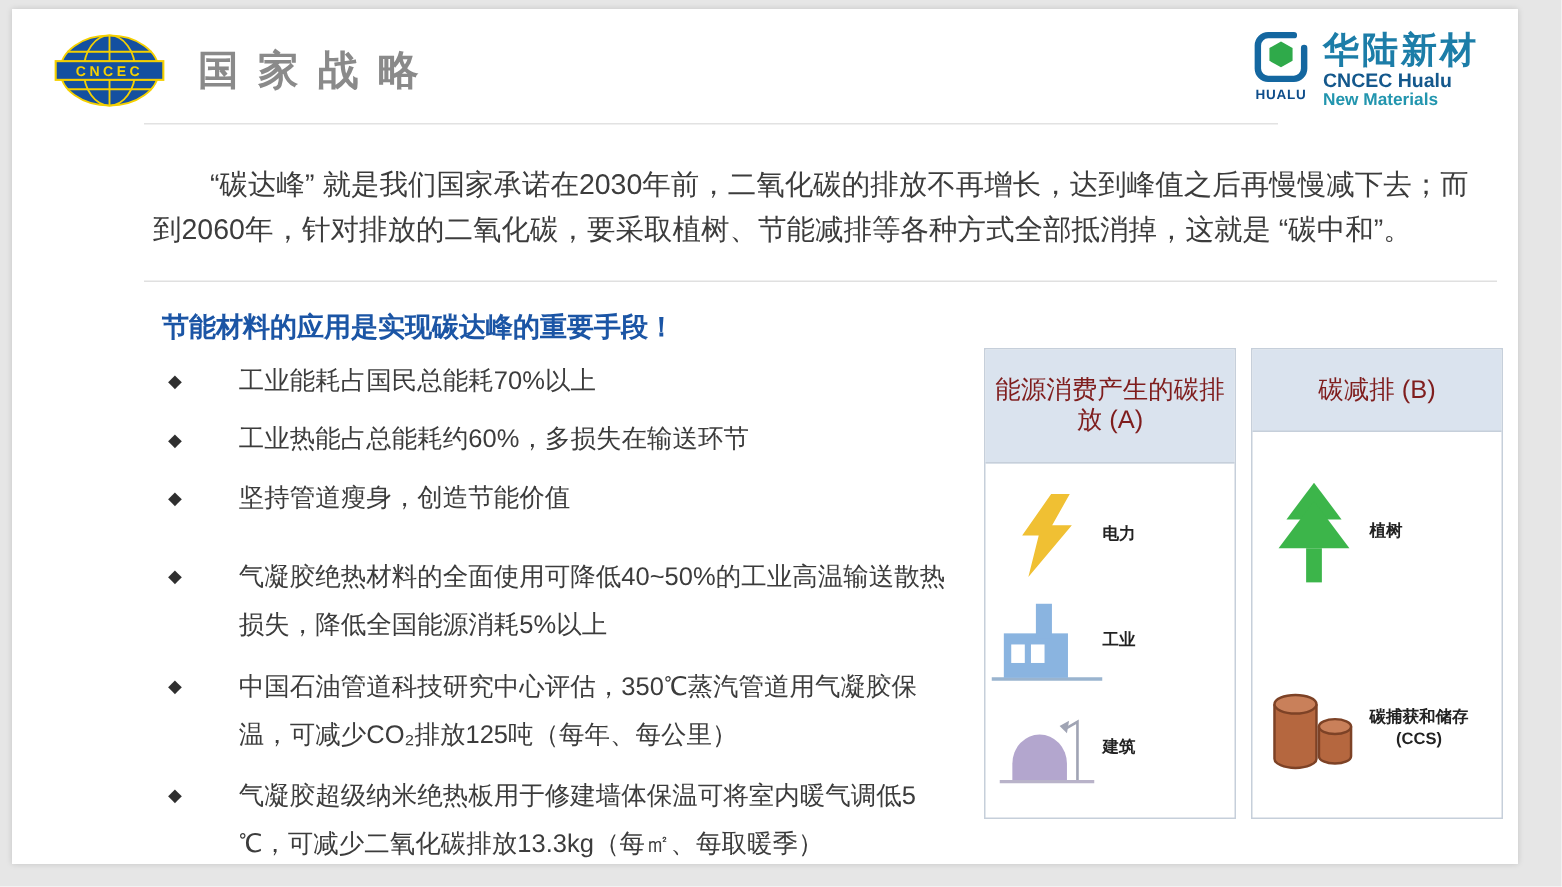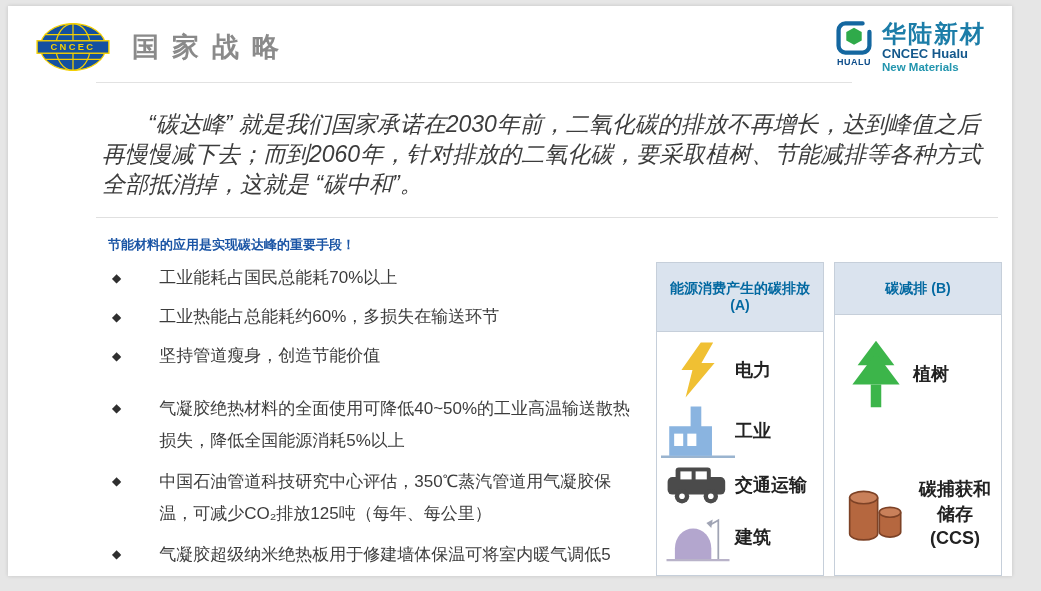--- a/index.html
+++ b/index.html
@@ -30,53 +30,53 @@
   .hualu-en2 { font-size:11.5px; font-weight:700; color:#2295ae; }
   .header-rule { border:none; border-top:1px solid #e2e2e2; margin:6px 160px 0 88px; }
 
   
   .intro { padding:18px 14px 0 88px; }
   .sec-heading {
     font-size:18px; font-weight:700; color:var(--heading-blue);
     margin:0 0 8px 12px;
   }
   .intro-paragraph {
-    font-size:23px; color:var(--body-text); line-height:30px;
-    text-indent:2em; margin:8px 0 18px 6px;font-style:italic;
+    font-size:19px; color:var(--body-text); line-height:30px;
+    text-indent:2em; margin:8px 0 18px 6px;
   }
   .divider { border:none; border-top:1px solid #e0e0e0; margin:13px 14px 0 88px; }
 
   
   .main-row { display:flex; padding:14px 10px 0 96px; }
   .left-col { flex:1; min-width:0; padding-right:14px; }
-  .left-col .sec-heading { margin:4px 0 6px 4px; font-size:13px; }
+  .left-col .sec-heading { margin:4px 0 6px 4px; font-size:18px; }
   .sec3 { margin-top:22px; }
   ul.bullets { list-style:none; margin:0; padding:0 0 0 8px; }
   ul.bullets li { display:flex; margin:9px 0; }
   .diamond { flex:none; font-size:12px; color:#2f2f2f; margin:0 10px 0 0; line-height:30px; }
   .btxt { font-size:17px; color:var(--body-text); line-height:30px;margin-left:28px; }
   .sec3 .btxt { line-height:32px; }
 
   
   .right-col { width:346px; flex:none; display:flex; gap:10px; margin-top:30px; }
   .panel {
     flex:1; height:314px; background:#fff;
     border:1px solid var(--panel-border);
     display:flex; flex-direction:column; box-sizing:border-box;
   }
   .panel-header {
     background:var(--panel-header-bg); border-bottom:1px solid var(--panel-border);
-    font-weight:700; font-size:14px; color:#0369a1; text-align:center;
+    font-weight:400; font-size:17px; color:#7f1d1d; text-align:center;
     padding:17px 2px; line-height:1.2;
   }
   .panel-body { flex:1; display:flex; flex-direction:column; justify-content:space-evenly; padding:6px 4px; }
   .panel-body.spread { justify-content:center; gap:68px; }
   .prow { display:flex; align-items:center; }
   .picon { width:74px; flex:none; display:flex; justify-content:center; align-items:center; }
-  .plabel { font-size:18px; font-weight:600; color:#222; line-height:1.35; }
+  .plabel { font-size:11px; font-weight:600; color:#222; line-height:1.35; }
   .plabel-2line { text-align:center; }
 </style>
 </head>
 <body>
 
 <div class="slide">
 
   <div class="header">
     <div class="cncec-logo">
       <svg width="78" height="52" viewBox="0 0 100 66">
@@ -174,37 +174,20 @@
                 <rect x="10" y="28" width="52" height="36" fill="var(--factory-blue)"></rect>
                 <rect x="36" y="4" width="13" height="28" fill="var(--factory-blue)"></rect>
                 <rect x="16" y="37" width="11" height="15" fill="#ffffff"></rect>
                 <rect x="32" y="37" width="11" height="15" fill="#ffffff"></rect>
               </svg>
             </span>
             <span class="plabel">工业</span>
           </div>
           <div class="prow">
             <span class="picon">
-              <svg width="64" height="42" viewBox="0 0 80 50">
-                <g fill="var(--car-gray)">
-                  <rect x="12" y="3" width="44" height="20" rx="4"></rect>
-                  <rect x="2" y="15" width="72" height="22" rx="6"></rect>
-                  <circle cx="20" cy="39" r="9"></circle>
-                  <circle cx="56" cy="39" r="9"></circle>
-                </g>
-                <rect x="18" y="8" width="14" height="10" fill="#ffffff"></rect>
-                <rect x="37" y="8" width="14" height="10" fill="#ffffff"></rect>
-                <circle cx="20" cy="39" r="3.5" fill="#ffffff"></circle>
-                <circle cx="56" cy="39" r="3.5" fill="#ffffff"></circle>
-              </svg>
-            </span>
-            <span class="plabel">交通运输</span>
-          </div>
-          <div class="prow">
-            <span class="picon">
               <svg width="76" height="56" viewBox="0 0 90 80">
                 <path d="M74 72 V16 l-12 7" fill="none" stroke="#a0a4b4" stroke-width="2.5"></path>
                 <polygon points="57,20 66,15 64,27" fill="#a0a4b4"></polygon>
                 <path d="M12 72 v-16 a26 28 0 0 1 52 0 v16 z" fill="var(--building-purple)"></path>
                 <line x1="0" y1="73" x2="90" y2="73" stroke="#b9b3c9" stroke-width="3"></line>
               </svg>
             </span>
             <span class="plabel">建筑</span>
           </div>
         </div>

